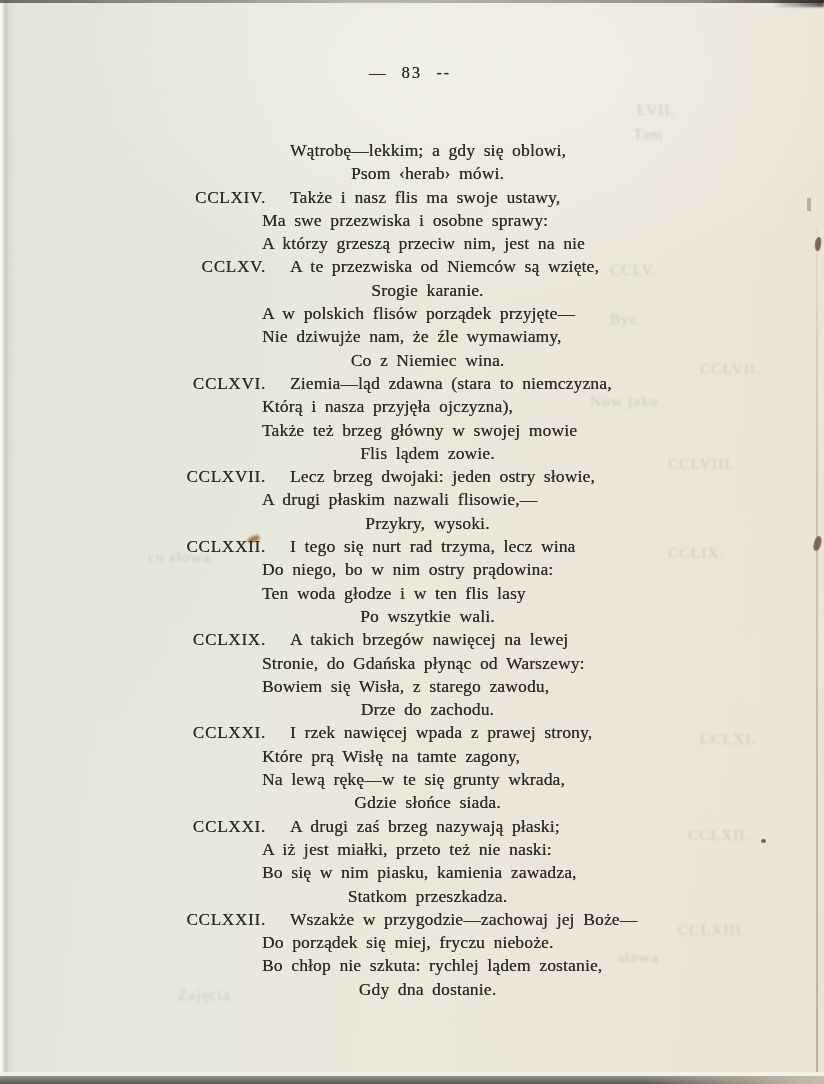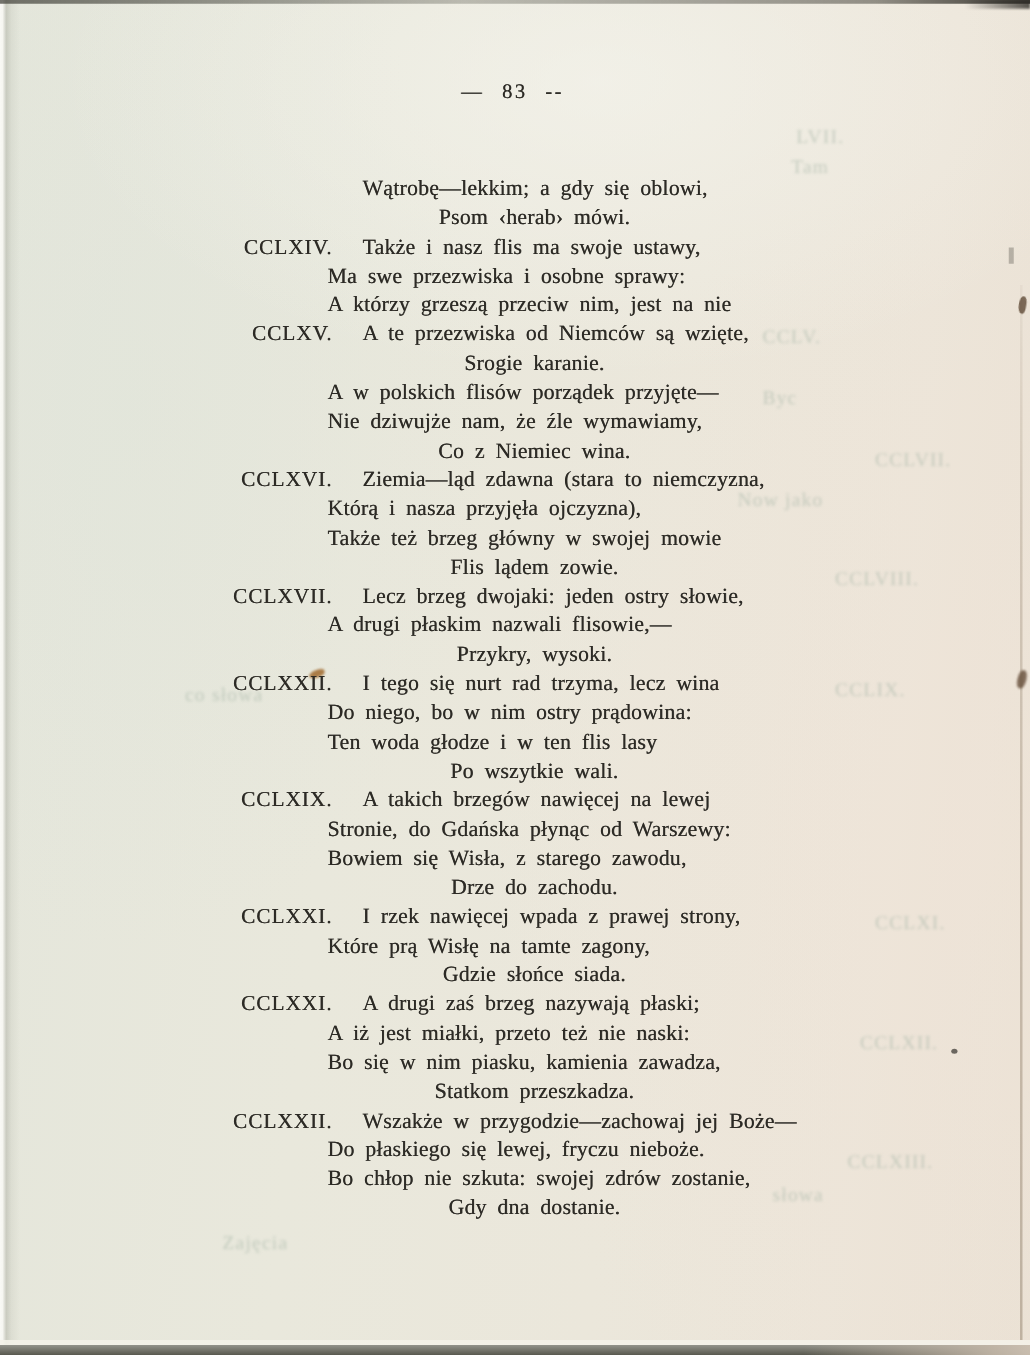--- a/index.html
+++ b/index.html
@@ -118,24 +118,25 @@
       <div class="line first"><span class="numeral">CCLXXII.</span><span>I tego się nurt rad trzyma, lecz wina</span></div>
       <div class="line mid"><span>Do niego, bo w nim ostry prądowina:</span></div>
       <div class="line mid"><span>Ten woda głodze i w ten flis lasy</span></div>
       <div class="line last"><span>Po wszytkie wali.</span></div>
       <div class="line first"><span class="numeral">CCLXIX.</span><span>A takich brzegów nawięcej na lewej</span></div>
       <div class="line mid"><span>Stronie, do Gdańska płynąc od Warszewy:</span></div>
       <div class="line mid"><span>Bowiem się Wisła, z starego zawodu,</span></div>
       <div class="line last"><span>Drze do zachodu.</span></div>
       <div class="line first"><span class="numeral">CCLXXI.</span><span>I rzek nawięcej wpada z prawej strony,</span></div>
       <div class="line mid"><span>Które prą Wisłę na tamte zagony,</span></div>
+      <div class="line mid"><span>Na lewą rękę—w te się grunty wkrada,</span></div>
       <div class="line last"><span>Gdzie słońce siada.</span></div>
       <div class="line first"><span class="numeral">CCLXXI.</span><span>A drugi zaś brzeg nazywają płaski;</span></div>
       <div class="line mid"><span>A iż jest miałki, przeto też nie naski:</span></div>
       <div class="line mid"><span>Bo się w nim piasku, kamienia zawadza,</span></div>
       <div class="line last"><span>Statkom przeszkadza.</span></div>
       <div class="line first"><span class="numeral">CCLXXII.</span><span>Wszakże w przygodzie—zachowaj jej Boże—</span></div>
-      <div class="line mid"><span>Do płaskiego się lewej, fryczu nieboże.</span></div>
-      <div class="line mid"><span>Bo chłop nie szkuta: swojej zdrów zostanie,</span></div>
+      <div class="line mid"><span>Do porządek się miej, fryczu nieboże.</span></div>
+      <div class="line mid"><span>Bo chłop nie szkuta: rychlej lądem zostanie,</span></div>
       <div class="line last"><span>Gdy dna dostanie.</span></div>
     </div>
 
 </div>
 
 </body></html>

